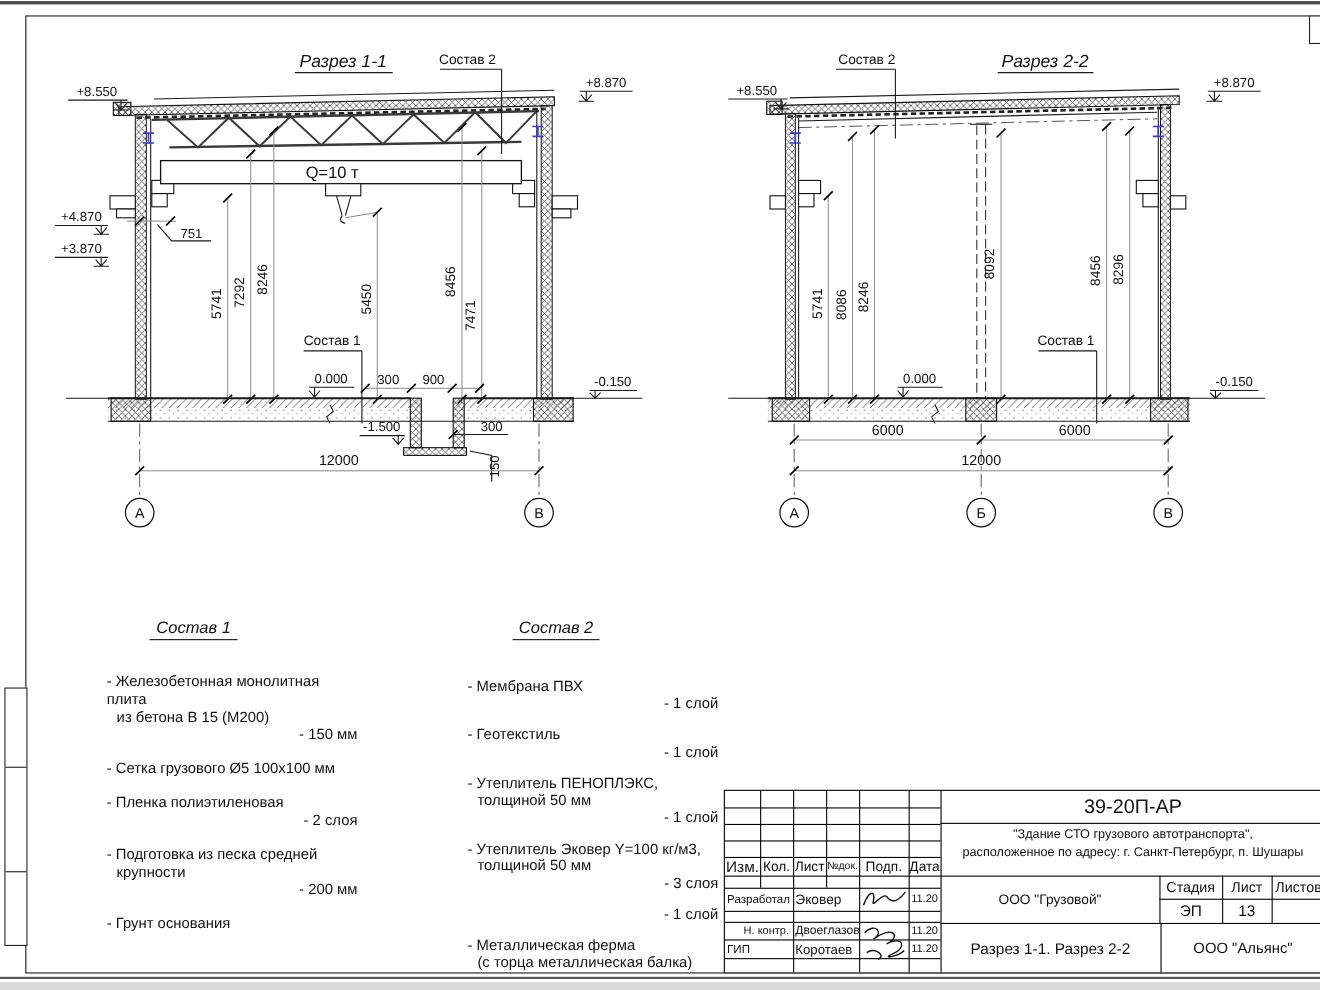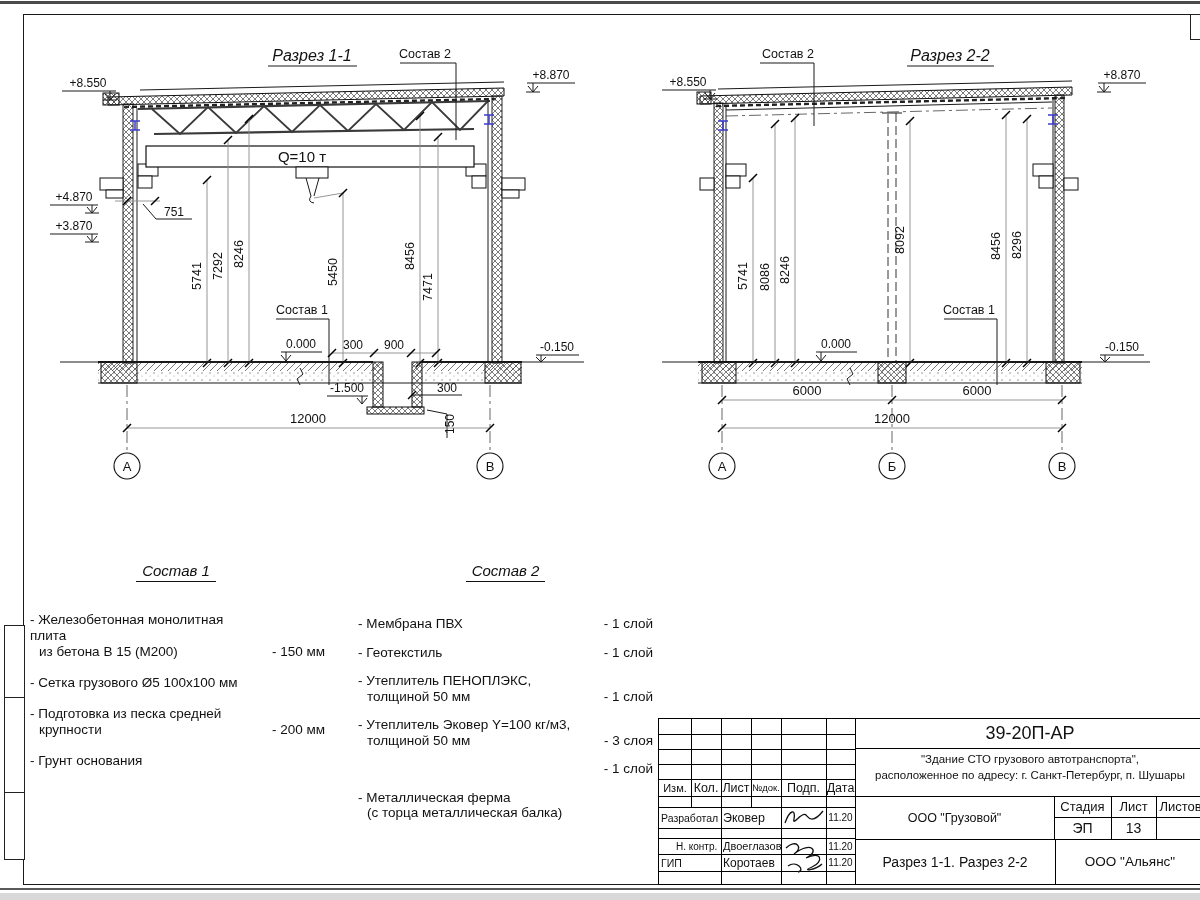--- a/index.html
+++ b/index.html
@@ -30,21 +30,21 @@
   .t13m{font-size:13px;text-anchor:middle;}
   .dtx{font-size:12.5px;text-anchor:middle;}
   .ttl{font-size:16px;font-style:italic;text-anchor:middle;}
   .lbl{font-size:12.5px;text-anchor:middle;}
   .crn{font-size:15px;text-anchor:middle;}
   .axl{font-size:13px;text-anchor:middle;}
   
   .slist{position:absolute;width:295px;font-size:13.5px;line-height:16px;}
   .stitle{position:absolute;text-align:center;font-style:italic;font-size:15px;}
   .stitle span{border-bottom:1.2px solid #111;padding:0 6px 2px 6px;}
-  .sitem{display:flex;align-items:flex-end;margin-bottom:15px;}
+  .sitem{display:flex;align-items:flex-end;margin-bottom:15px;flex-direction:column;}
   .s2 .sitem{margin-bottom:13px;}
   .sitem .txt{width:228px;}
   .sitem .l2{padding-left:9px;}
   .sitem .qty{margin-left:auto;white-space:nowrap;}
   
   #tblock{left:658px;top:718px;width:546px;height:165px;border:1.6px solid #000;background:#fff;}
   .vl{position:absolute;width:1px;background:#000;top:0;bottom:0;}
   .hl{position:absolute;height:1px;background:#000;left:0;}
   .tc{position:absolute;display:flex;align-items:center;justify-content:center;text-align:center;}
   .sig{position:absolute;}
@@ -309,20 +309,26 @@
         <div>- Железобетонная  монолитная плита</div>
       <div class="l2">из бетона В 15 (М200)</div>
       </div>
     <div class="qty">- 150 мм</div>
   </div>
   <div class="sitem">
     <div class="txt">
         <div>- Сетка грузового Ø5 100х100 мм</div>
       </div>
     <div class="qty"></div>
+  </div>
+  <div class="sitem">
+    <div class="txt">
+        <div>- Пленка полиэтиленовая</div>
+      </div>
+    <div class="qty">-  2 слоя</div>
   </div>
   <div class="sitem">
     <div class="txt">
         <div>- Подготовка из песка средней</div>
       <div class="l2">крупности</div>
       </div>
     <div class="qty">- 200 мм</div>
   </div>
   <div class="sitem">
     <div class="txt">
@@ -394,21 +400,21 @@
   <div class="hl" style="top:152px;width:196px"></div>
   <div class="hl" style="top:29px;left:196px;width:350px"></div>
   <div class="hl" style="top:77px;left:196px;width:350px"></div>
   <div class="hl" style="top:120px;left:196px;width:350px"></div>
   <div class="vl" style="left:395px;top:77px;bottom:auto;height:43px"></div>
   <div class="vl" style="left:452px;top:77px;bottom:auto;height:43px"></div>
   <div class="vl" style="left:497px;top:77px;bottom:auto;height:43px"></div>
   <div class="hl" style="top:98px;left:395px;width:151px"></div>
   <div class="vl" style="left:396px;top:120px;bottom:0"></div>
 
-  <div class="tc" style="left:0;top:60px;width:32px;height:17px;font-size:11px">Изм.</div>
+  <div class="tc" style="left:0;top:60px;width:32px;height:17px;font-size:14px">Изм.</div>
   <div class="tc" style="left:32px;top:60px;width:30px;height:17px;font-size:12.5px">Кол.</div>
   <div class="tc" style="left:62px;top:60px;width:30px;height:17px;font-size:12.5px">Лист</div>
   <div class="tc" style="left:92px;top:60px;width:30px;height:17px;font-size:9.5px">№док.</div>
   <div class="tc" style="left:122px;top:60px;width:45px;height:17px;font-size:12.5px">Подп.</div>
   <div class="tc" style="left:167px;top:60px;width:29px;height:17px;font-size:12.5px">Дата</div>
 
   <div class="tc" style="left:2px;top:88px;width:60px;height:21px;font-size:10.5px;justify-content:flex-start">Разработал</div>
   <div class="tc" style="left:64px;top:88px;width:58px;height:21px;font-size:12.5px;justify-content:flex-start">Эковер</div>
   <div class="tc" style="left:167px;top:88px;width:29px;height:21px;font-size:10px">11.20</div>
   <div class="tc" style="left:17px;top:119px;width:60px;height:16px;font-size:10px;justify-content:flex-start">Н. контр.</div>

